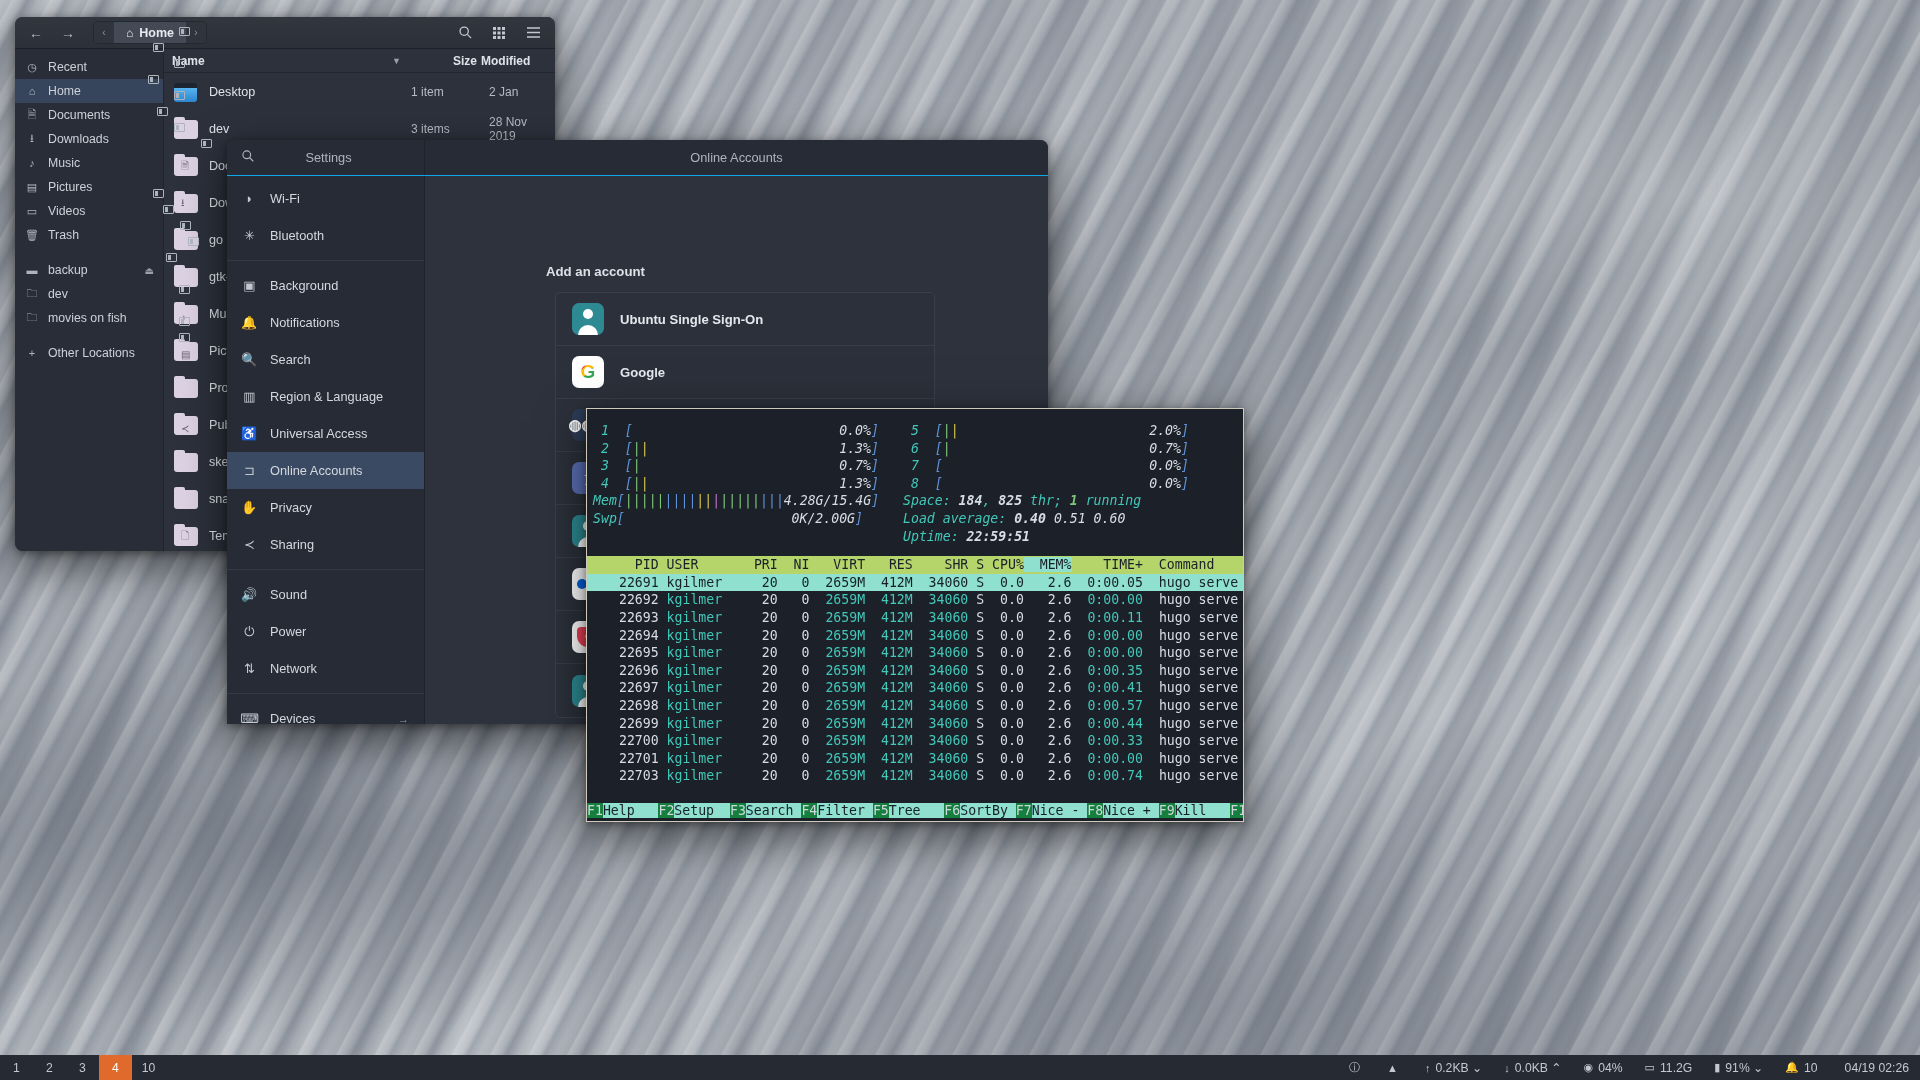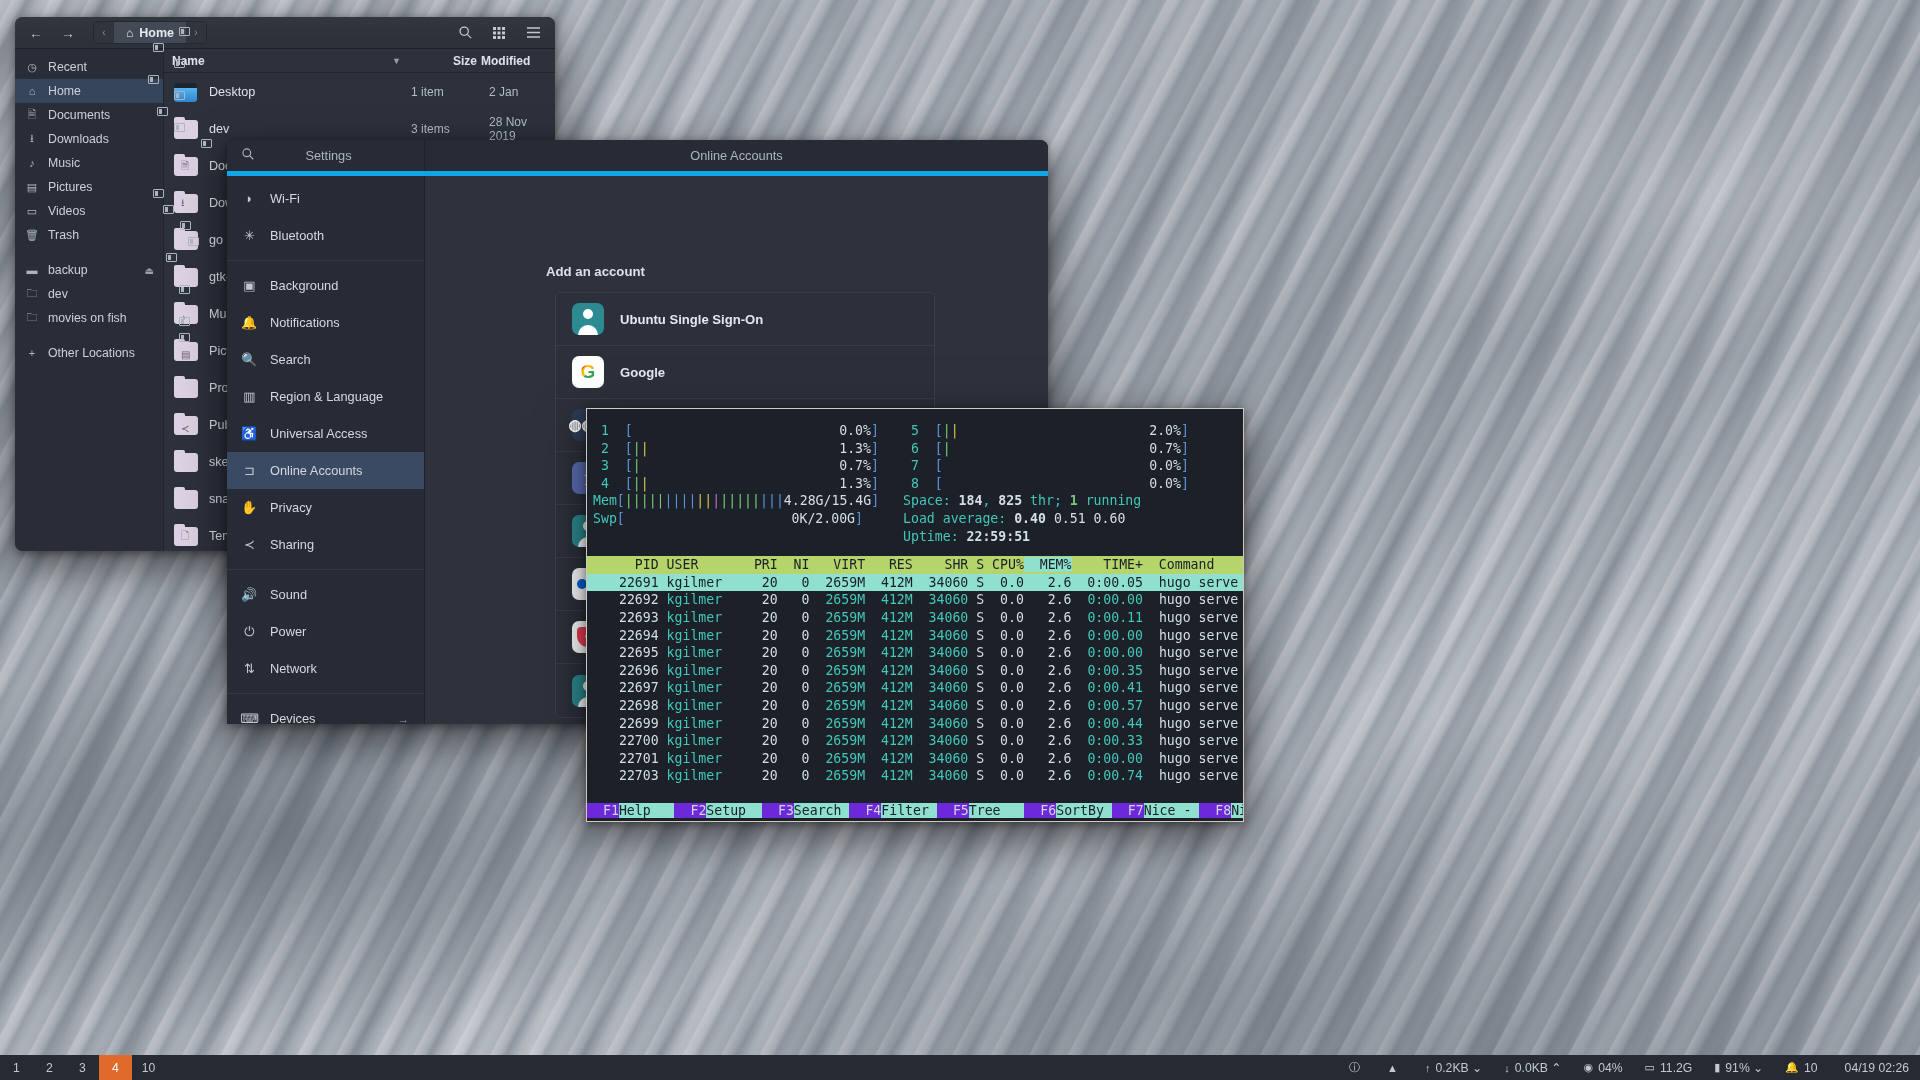--- a/index.html
+++ b/index.html
@@ -80,21 +80,21 @@
   .deskico { width:23px;height:19px;position:absolute;bottom:1px;border-radius:3px;
              background:linear-gradient(#57b4ef,#2b86cf); border-top:5px solid #1b2430; }
   .f-name { flex:1; }
   .f-size { width:66px; text-align:left; color:#b6bcc5; font-size:12px; }
   .f-mod  { width:78px; padding-left:12px; color:#b6bcc5; font-size:12px; }
   .glyph { position:absolute; bottom:2px; left:7px; font-size:10px; color:#6d6375; }
 
   
   #settings { left:227px; top:140px; width:821px; height:584px; border-radius:8px 8px 0 0;
               overflow:hidden; background:#2d323d; color:#d6dae1; }
-  #set-head { display:flex; height:36px; background:#272b35; border-bottom:5px solid #0ea5e9; }
+  #set-head { display:flex; height:36px; background:#272b35; border-bottom:1px solid #0ea5e9; }
   #set-head-l { width:198px; display:flex; align-items:center; gap:10px; padding:0 14px;
                 border-right:1px solid #1e222a; }
   #set-head-r { flex:1; display:flex; align-items:center; justify-content:center; }
   .head-title { font-size:12.8px; color:#aeb4bf; }
   #set-body { display:flex; height:548px; }
   #set-list { width:198px; background:#272b35; border-right:1px solid #1e222a;
               padding-top:4px; font-size:12.8px; }
   .set-item { display:flex; align-items:center; gap:13px; height:37px; padding:0 15px; color:#d4d8df; }
   .set-item.active { background:#3a4a62; }
   .set-ico { width:15px; display:flex; justify-content:center; color:#c3c8d1; font-size:13px; }
@@ -115,37 +115,37 @@
   .avatar-body::before{content:"";position:absolute;top:6px;left:11px;width:10px;height:10px;border-radius:50%;background:#fff;}
   .avatar-body::after{content:"";position:absolute;bottom:-4px;left:6px;width:20px;height:14px;border-radius:10px 10px 0 0;background:#fff;}
 
   
   #htop { left:586px; top:408px; width:658px; height:414px;
           background:#1c2029; border:1px solid #cfcabb;
           font-family:"DejaVu Sans Mono","Liberation Mono",monospace;
           font-size:13.2px; line-height:17.6px; color:#cfd6de; overflow:hidden; }
   #htop-meters { padding:13px 0 0 6px; display:flex; }
   .mcol { width:310px; }
-  .mrow { white-space:pre; height:17.6px; }
+  .mrow { white-space:pre; height:17.6px;font-style:italic; }
   .cy   { color:#42c7b8; }
   .bl   { color:#5d93d8; }
   .wh   { color:#d7dde5; }
   .gr   { color:#7ec67a; }
   .ylw  { color:#d7c44a; }
   .mg   { color:#c06fc7; }
   .bold { font-weight:bold; }
   #htop-table { margin-top:11px; }
   .hrow { white-space:pre; height:17.6px; padding-left:24px; }
   .hhead { background:#b5d46a; color:#18202a; }
   .hhead .memcol { background:#8fe0cf; }
   .hsel  { background:#8fe0cf; color:#16202a; }
   #htop-fkeys { position:absolute; left:0; bottom:0; width:100%; height:20px;
                 white-space:pre; font-family:"DejaVu Sans Mono",monospace; font-size:13.2px;
                 line-height:20px; }
-  .fk-k { background:#6d28d9; color:#cfd6de;padding-left:16px; }
+  .fk-k { background:#15803d; color:#cfd6de; }
   .fk-l { background:#8fe0cf; color:#16202a; }
 
   
   #keys { right:10px; top:176px; width:232px; background:#2b313c; color:#c7ccd5;
           font-size:11.6px; padding:6px 0 8px; border-radius:3px;
           box-shadow:0 10px 34px rgba(0,0,0,.5); }
   .k-group { display:flex; align-items:center; gap:6px; padding:2px 8px; color:#d8dce3; }
   .k-tri { font-size:8px; color:#aab0ba; width:8px; }
   .k-row { display:flex; align-items:center; padding:1.5px 10px 1.5px 22px; }
   .k-lbl { flex:1; color:#c2c7d0; }

